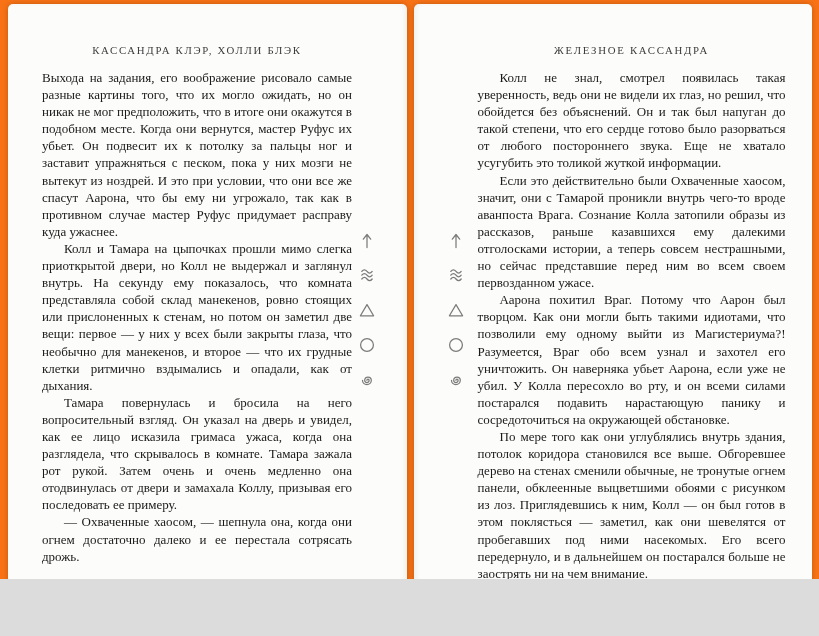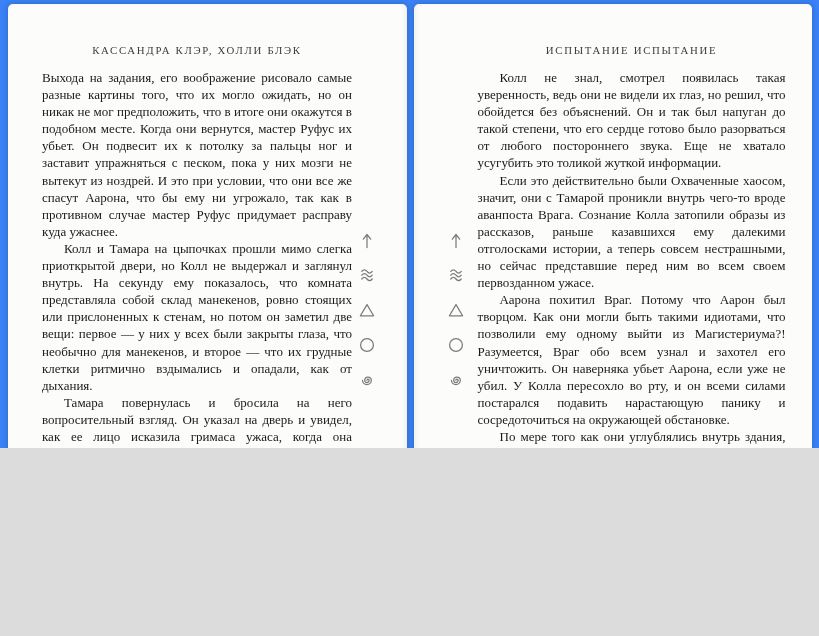--- a/index.html
+++ b/index.html
@@ -1,21 +1,21 @@
 <!DOCTYPE html>
 <html lang="ru"><head>
 <meta charset="utf-8">
 <style>
   * { margin:0; padding:0; box-sizing:border-box; }
   html, body { width:819px; height:636px; }
   body { background:#dcdcdc; }
 
   .stage {
-    position:relative; width:819px; height:448px;
-    background:#3b82f6; overflow:hidden;
+    position:relative; width:819px; height:579px;
+    background:#f97316; overflow:hidden;
     font-family:"Liberation Serif","DejaVu Serif",serif;
   }
   .spread {
     position:absolute; left:8px; top:4px; width:804px; height:632px;
     display:flex; gap:7px;
   }
   .page {
     position:relative; flex:1;
     background:#fcfcfa;
     border-radius:5px 5px 0 0;
@@ -102,21 +102,21 @@
         <svg width="70" height="70" viewBox="0 0 70 70">
           <circle cx="35" cy="36" r="28"></circle>
           <path d="M2 22 H10 M60 22 H68"></path>
           <path d="M13 29 C24 33.5 46 33.5 57 29"></path>
         </svg>
         <div class="folio-number">355</div>
       </div>
     </div>
 
     <div class="page page-right">
-      <div class="running-head">ИСПЫТАНИЕ ИСПЫТАНИЕ</div>
+      <div class="running-head">ЖЕЛЕЗНОЕ КАССАНДРА</div>
 
       <div class="body-text">
         <p>Колл не знал, смотрел появилась такая уверенность, ведь они не видели их глаз, но решил, что обойдется без объяснений. Он и так был напуган до такой степени, что его сердце готово было разорваться от любого постороннего звука. Еще не хватало усугубить это толикой жуткой информации.</p>
         <p>Если это действительно были Охваченные хаосом, значит, они с Тамарой проникли внутрь чего-то вроде аванпоста Врага. Сознание Колла затопили образы из рассказов, раньше казавшихся ему далекими отголосками истории, а теперь совсем нестрашными, но сейчас представшие перед ним во всем своем первозданном ужасе.</p>
         <p>Аарона похитил Враг. Потому что Аарон был творцом. Как они могли быть такими идиотами, что позволили ему одному выйти из Магистериума?! Разумеется, Враг обо всем узнал и захотел его уничтожить. Он наверняка убьет Аарона, если уже не убил. У Колла пересохло во рту, и он всеми силами постарался подавить нарастающую панику и сосредоточиться на окружающей обстановке.</p>
         <p>По мере того как они углублялись внутрь здания, потолок коридора становился все выше. Обгоревшее дерево на стенах сменили обычные, не тронутые огнем панели, обклеенные выцветшими обоями с рисунком из лоз. Приглядевшись к ним, Колл — он был готов в этом поклясться — заметил, как они шевелятся от пробегавших под ними насекомых. Его всего передернуло, и в дальнейшем он постарался больше не заострять ни на чем внимание.</p>
       </div>
 
       <div class="symbols">
         <svg width="20" height="20" viewBox="0 0 20 20">

